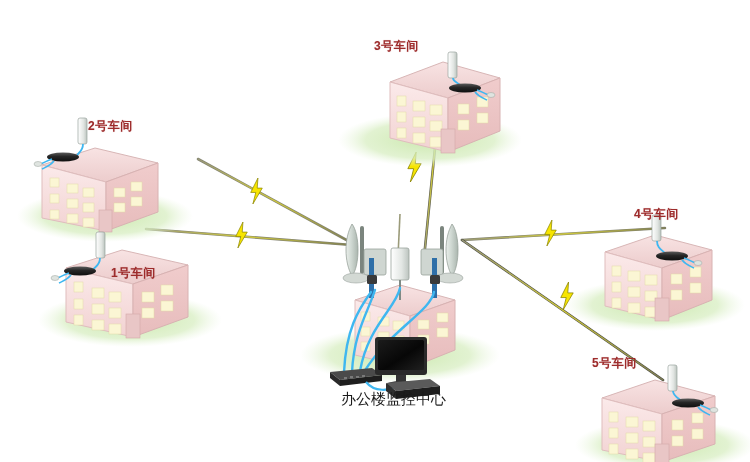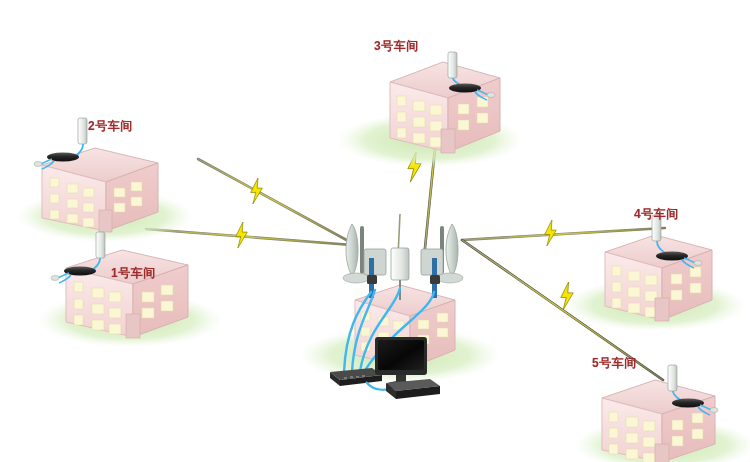--- a/index.html
+++ b/index.html
@@ -368,14 +368,15 @@
 <div class="site-label" style="left:88px;top:118px;">2号车间</div>
 
 <div class="site-label" style="left:111px;top:239px;margin-top:26px;">1号车间</div>
 
 <div class="site-label" style="left:374px;top:38px;">3号车间</div>
 
 <div class="site-label" style="left:586px;top:206px;margin-left:48px;">4号车间</div>
 
 <div class="site-label" style="left:592px;top:355px;">5号车间</div>
 
+<div class="center-label" style="left:341px;top:390px;">办公楼监控中心</div>
 
 </div>
 
 </body></html>

